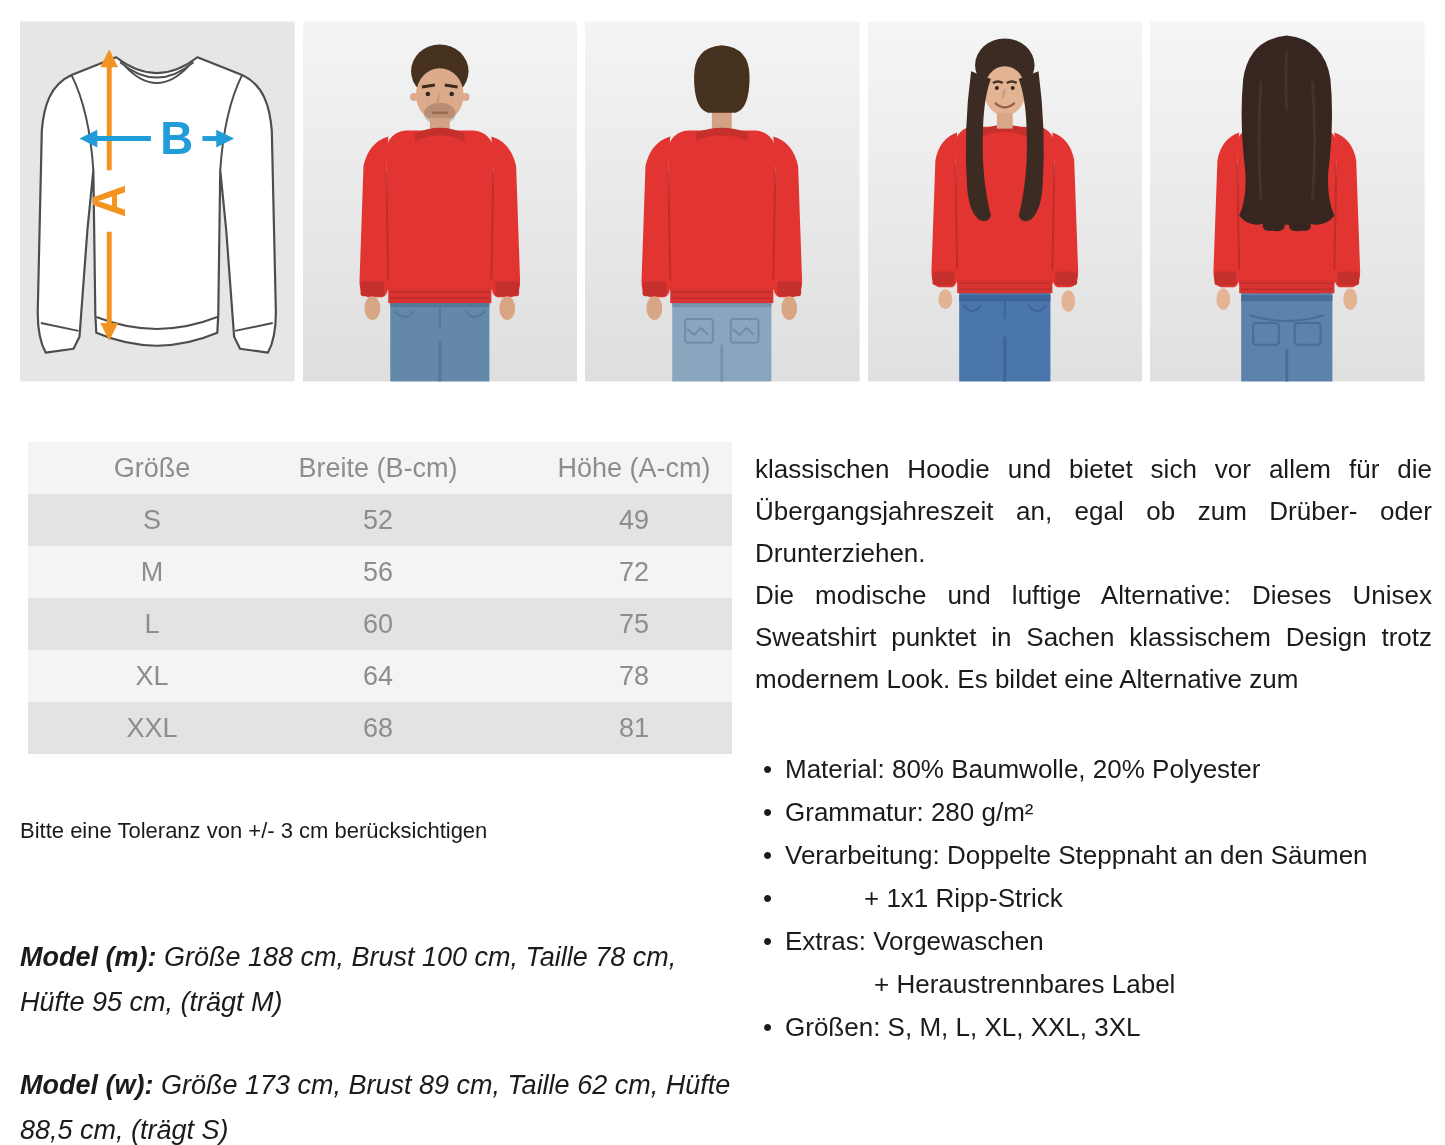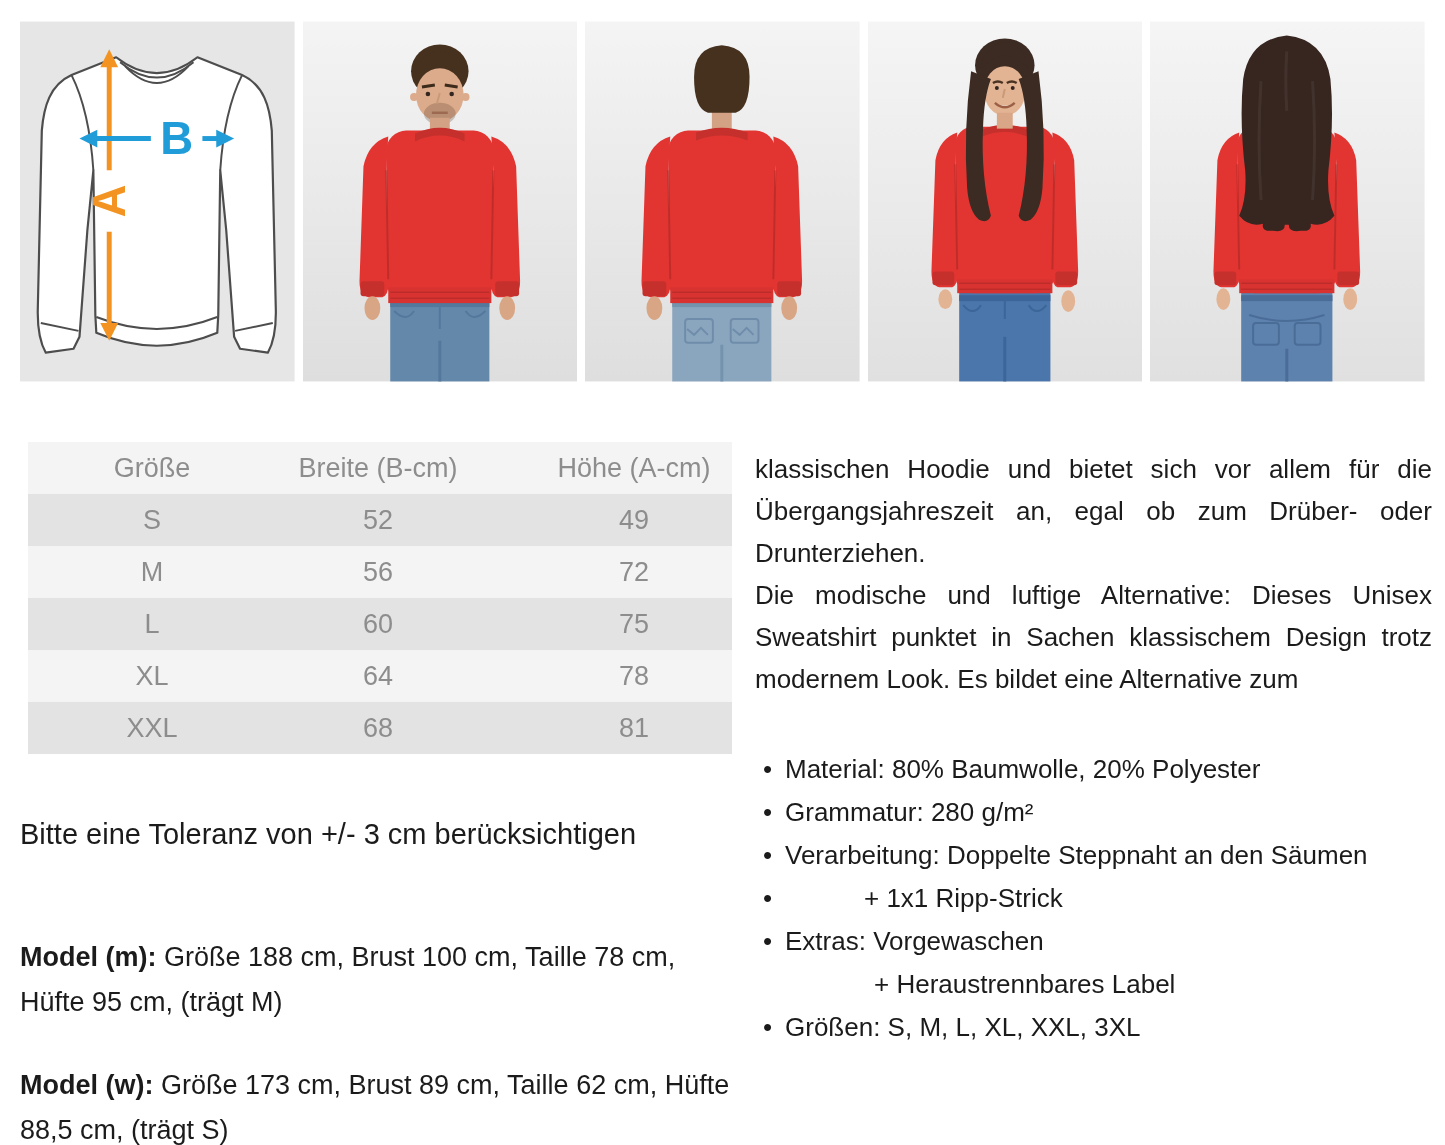--- a/index.html
+++ b/index.html
@@ -12,23 +12,23 @@
   .panel { flex:1; height:100%; overflow:hidden; }
   .panel svg { display:block; width:100%; height:100%; }
 
   
   .size-table { position:absolute; left:28px; top:442px; width:704px; border-collapse:collapse; table-layout:fixed; font-size:27px; color:#8d8d8d; }
   .size-table th, .size-table td { height:52px; padding:0 0 0 56px; text-align:center; vertical-align:middle; font-weight:400; }
   .size-table thead tr { background:#f4f4f4; }
   .size-table tbody tr:nth-child(odd)  { background:#e3e3e3; }
   .size-table tbody tr:nth-child(even) { background:#f4f4f4; }
 
-  .tolerance { position:absolute; left:20px; top:818px; font-size:29px; color:#1b1b1b;text-align:center; }
-
-  .model-block { position:absolute; left:20px; width:714px; font-size:27px; line-height:45px; color:#1b1b1b; }
+  .tolerance { position:absolute; left:20px; top:818px; font-size:22px; color:#1b1b1b;text-align:center; }
+
+  .model-block { position:absolute; left:20px; width:714px; font-size:27px; line-height:45px; color:#1b1b1b;font-style:italic; }
   .model-block b { font-weight:700; }
   .model-m { top:908px; }
   .model-w { top:1036px; }
 
   
   .description { position:absolute; left:755px; top:448px; width:677px; font-size:26px; line-height:42px; text-align:justify; color:#1b1b1b; }
   .features { position:absolute; left:755px; top:748px; width:690px; font-size:26px; line-height:43px; color:#1b1b1b; }
   .feature-line { position:relative; padding-left:30px; }
   .feature-line .bullet { position:absolute; left:8px; top:0; }
   .feature-cont { padding-left:109px; }

